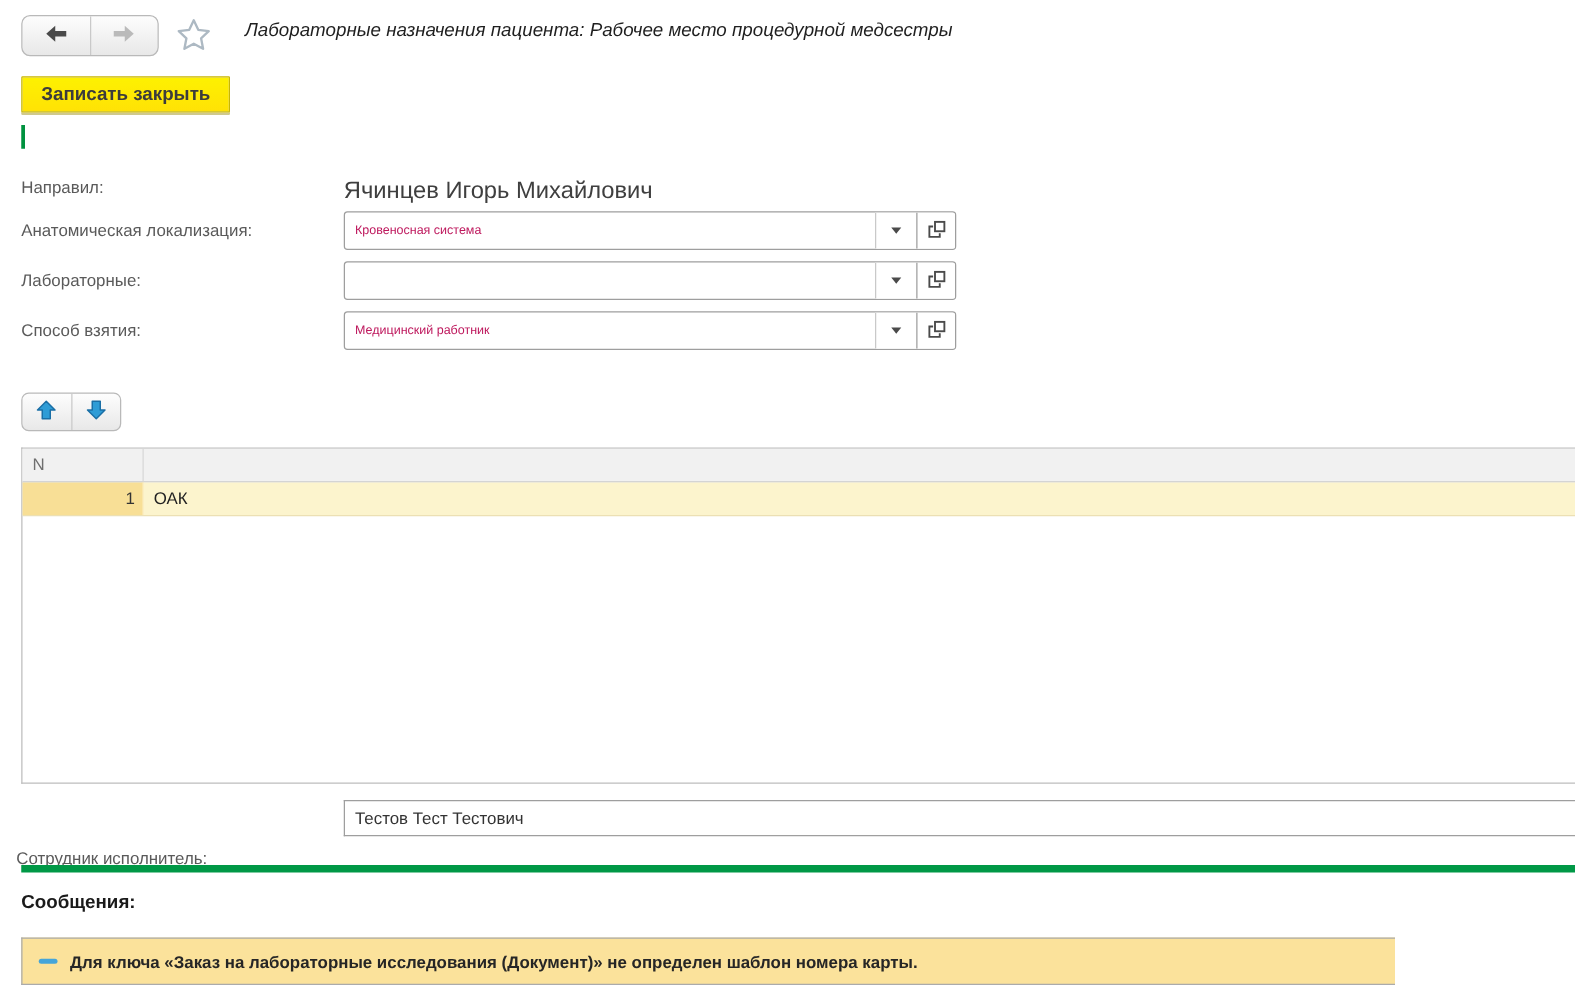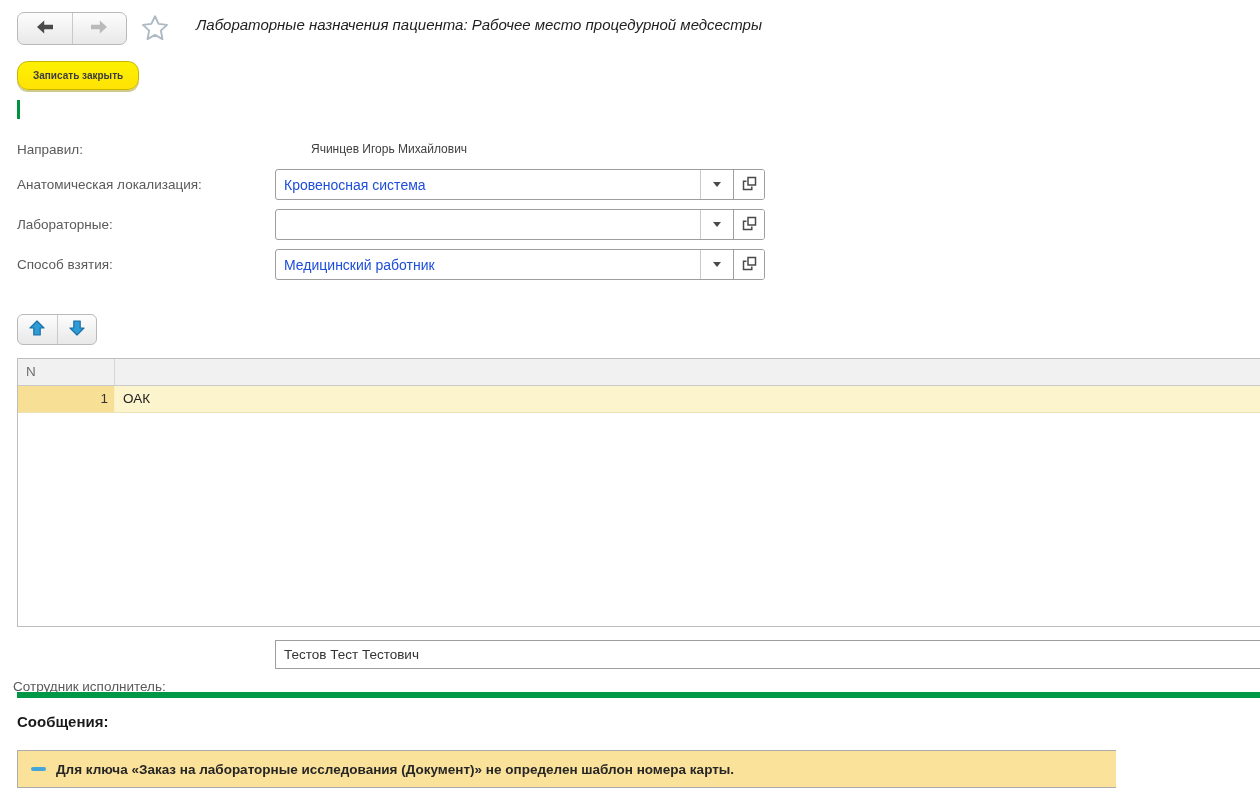--- a/index.html
+++ b/index.html
@@ -14,34 +14,34 @@
   .nav-btn { width:55px; display:flex; align-items:center; justify-content:center;
              background:transparent; border:none; cursor:pointer; }
   .nav-btn + .nav-btn { border-left:1px solid #c9c9c9; }
   .star-wrap { left:137px; top:12px; width:36px; height:34px; display:flex;
                align-items:center; justify-content:center; cursor:pointer; background:none; border:none; }
   .page-title { left:196px; top:16px; font-size:15px; color:#1f1f1f; white-space:nowrap;font-style:italic; }
 
   
   .btn-save { left:17px; top:61px; height:29px; padding:0 15px;
               background:linear-gradient(#fdf101,#ffe205);
-              border:1px solid #c9b600; border-radius:11px;
+              border:1px solid #c9b600; border-radius:1px;
               box-shadow:0 2px 0 rgba(150,135,0,.45);
-              font-family:inherit; font-size:10px; font-weight:bold; color:#3c3c3c; cursor:pointer; }
+              font-family:inherit; font-size:15px; font-weight:bold; color:#3c3c3c; cursor:pointer; }
 
   .caret-mark { left:17px; top:100px; width:3px; height:19px; background:#00923f; }
 
   
   .lbl { font-size:13.5px; color:#5a5a5a; white-space:nowrap; }
-  .plain-value { font-size:12px; color:#3f3f3f; white-space:nowrap;margin-left:36px; }
+  .plain-value { font-size:19px; color:#3f3f3f; white-space:nowrap; }
 
   .combo { width:490px; height:31px; display:flex; background:#fff;
            border:1px solid #9e9e9e; border-radius:3px; overflow:hidden; }
   .combo input { flex:1; border:none; outline:none; padding:0 8px;
-                 font-family:inherit; font-size:14px; color:#1d4ed8; background:transparent; }
+                 font-family:inherit; font-size:10px; color:#be185d; background:transparent; }
   .dd-btn { width:33px; border:none; border-left:1px solid #c9c9c9; background:#fff;
             display:flex; align-items:center; justify-content:center; cursor:pointer; }
   .dd-tri { width:0; height:0; border-left:4px solid transparent;
             border-right:4px solid transparent; border-top:5px solid #4a4a4a; }
   .choose-btn { width:31px; border:none; border-left:1px solid #9e9e9e; background:#fff;
                 display:flex; align-items:center; justify-content:center; cursor:pointer; }
 
   
   .move-group { left:17px; top:314px; width:80px; height:31px; display:flex;
                 border:1px solid #b9b9b9; border-radius:6px;

